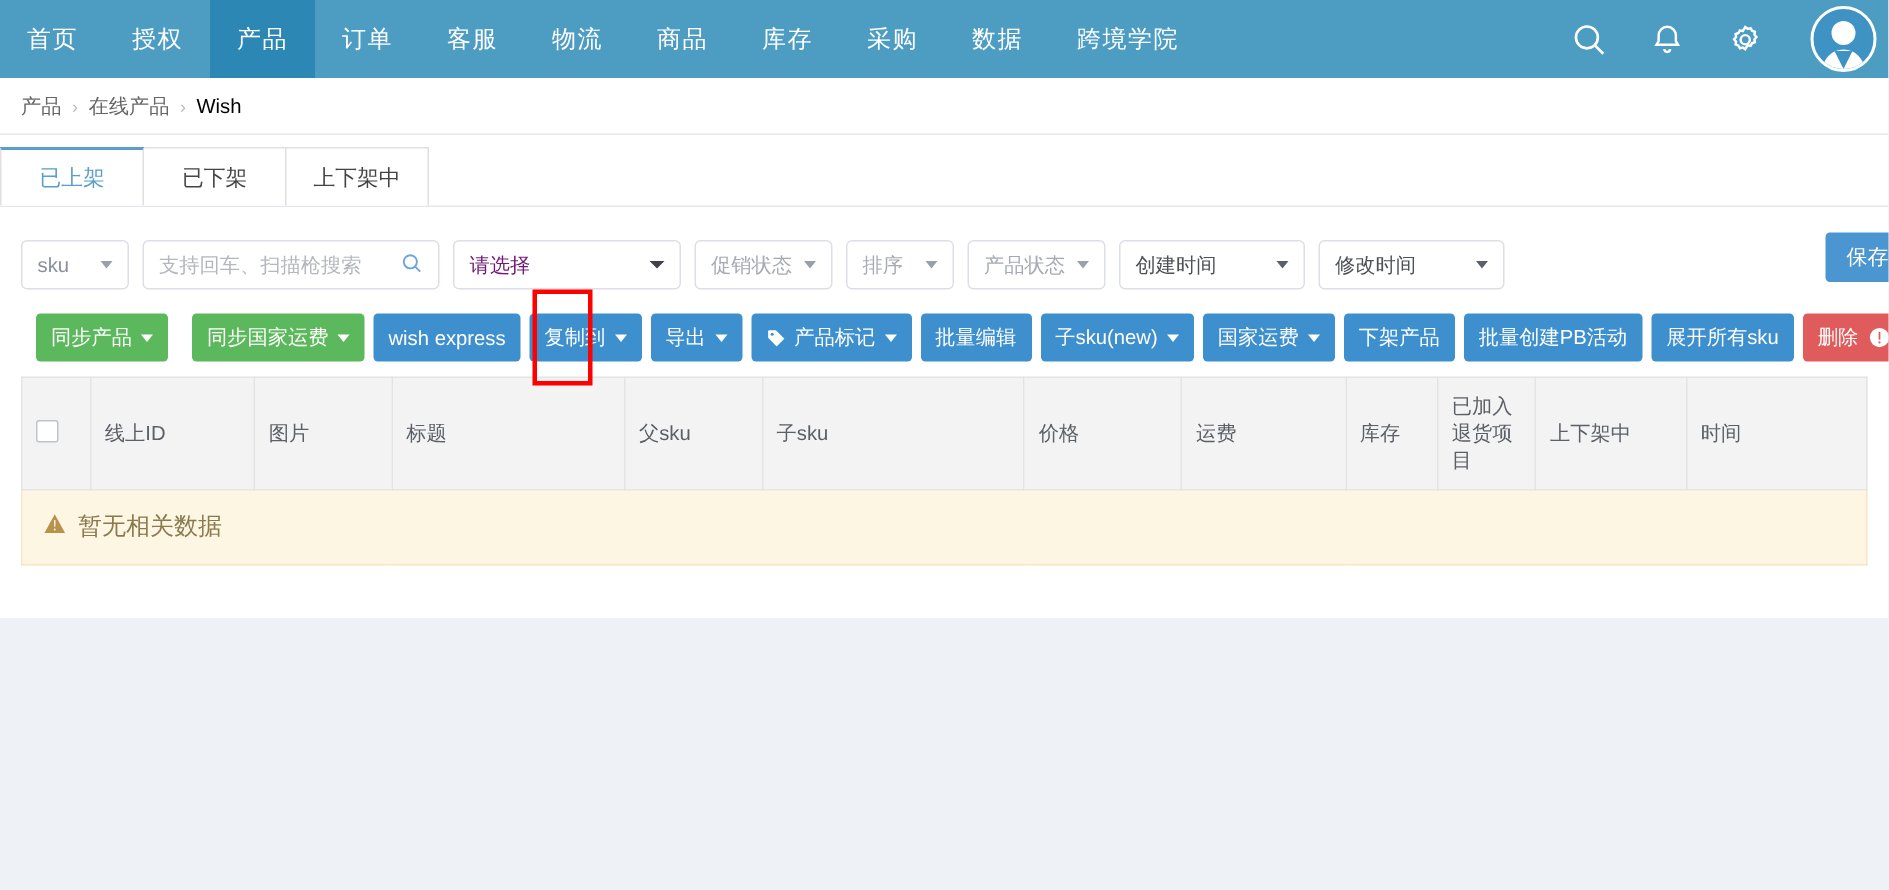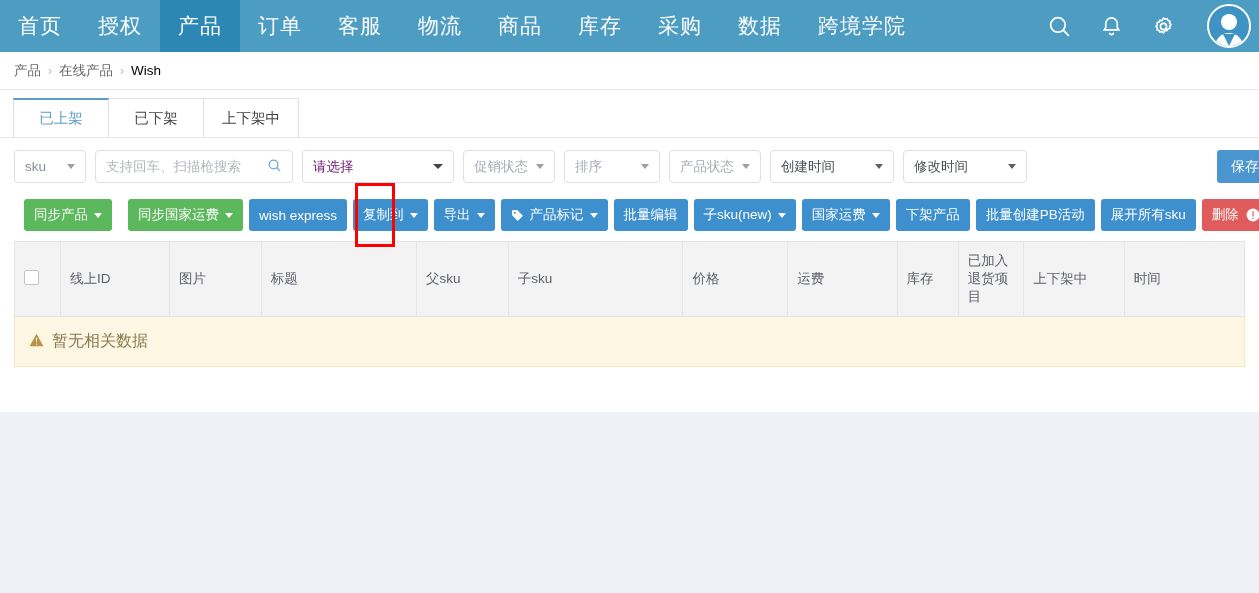--- a/index.html
+++ b/index.html
@@ -17,21 +17,21 @@
     height: 52px;
     background: #4d9dc3;
     display: flex;
     align-items: stretch;
   }
   .nav-items { display: flex; align-items: stretch; }
   .nav-item {
     display: flex; align-items: center; justify-content: center;
     padding: 0 18px;
     color: #ffffff;
-    font-size: 21px;
+    font-size: 16px;
     letter-spacing: 1px;
     cursor: pointer;
     white-space: nowrap;
   }
   .nav-item.active { background: #2c87b4; }
   .topbar-right {
     margin-left: auto;
     display: flex;
     align-items: center;
     gap: 24px;
@@ -93,21 +93,21 @@
   
   .panel {
     background: #ffffff;
     padding: 0;
     height: 322px;
   }
 
   
   .tabs {
     display: flex;
-    padding-left: 13px;
+    padding-left: 0;
     border-bottom: 1px solid #e4e7ed;
     height: 48px;
     align-items: flex-end;
   }
   .tab {
     height: 39px;
     min-width: 96px;
     padding: 0 16px;
     display: flex; align-items: center; justify-content: center;
     font-size: 14.5px;
@@ -137,20 +137,21 @@
     height: 33px;
     border: 1px solid #dcdfe6;
     border-radius: 4px;
     background: #ffffff;
     display: flex; align-items: center;
     padding: 0 10px;
     font-size: 13.5px;
     color: #606266;
     cursor: pointer;
     white-space: nowrap;
+    margin-top: 10px;
   }
   .ctl.sku-select { width: 72px; justify-content: space-between; color: #8a8f99; }
   .ctl.search-box { width: 198px; justify-content: space-between; cursor: text; }
   .ctl.search-box .ph { color: #b4b7bd; }
   .ctl.please-select { width: 152px; justify-content: space-between; color: #701a75; }
   .ctl.muted { color: #a6aab3; }
   .ctl.dark { color: #4d5156; gap: 32px; }
   .caret {
     width: 0; height: 0;
     border-left: 4.5px solid transparent;
@@ -357,21 +358,21 @@
       </span>
     </div>
     <div class="ctl please-select">
       <span>请选择</span>
       <span class="caret big"></span>
     </div>
     <div class="ctl muted">
       <span>促销状态</span>
       <span class="caret"></span>
     </div>
-    <div class="ctl muted" style="width:96px;justify-content:space-between">
+    <div class="ctl muted" style="width:72px;justify-content:space-between">
       <span>排序</span>
       <span class="caret"></span>
     </div>
     <div class="ctl muted">
       <span>产品状态</span>
       <span class="caret"></span>
     </div>
     <div class="ctl dark">
       <span>创建时间</span>
       <span class="caret dark"></span>

